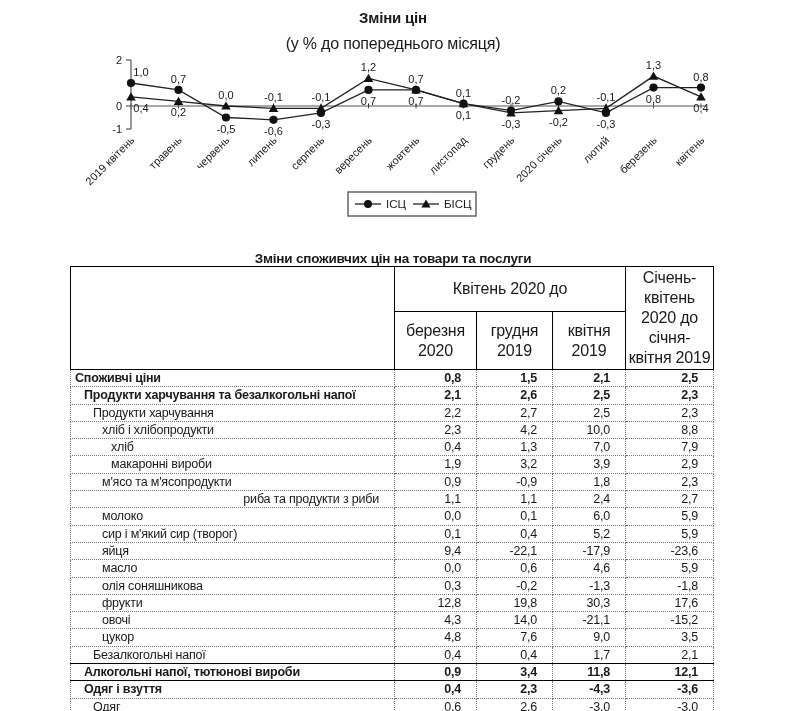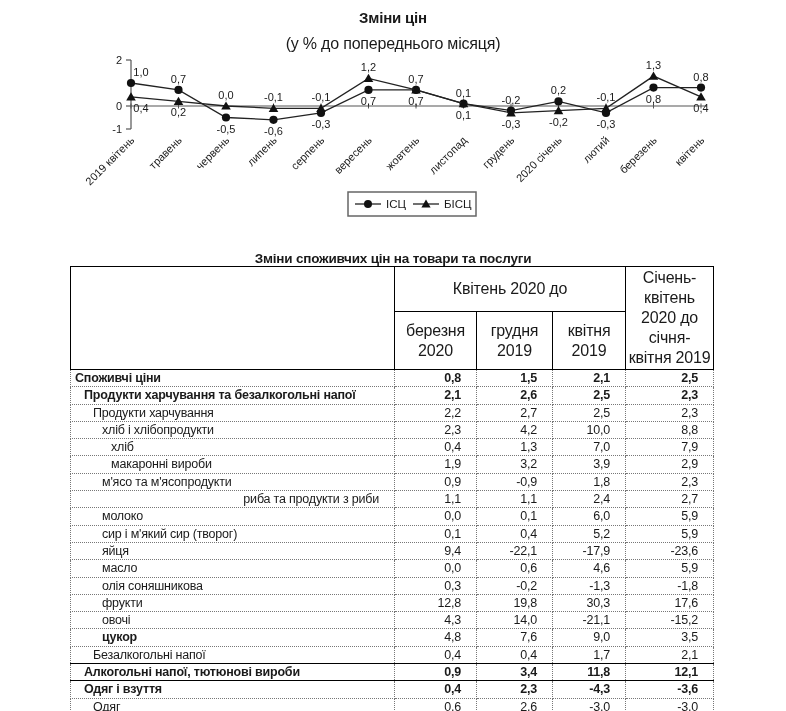--- a/index.html
+++ b/index.html
@@ -291,21 +291,21 @@
           <td class="num">17,6</td>
         </tr>
         <tr class="">
           <td style="padding-left: 31px;">овочі</td>
           <td class="num">4,3</td>
           <td class="num">14,0</td>
           <td class="num">-21,1</td>
           <td class="num">-15,2</td>
         </tr>
         <tr class="">
-          <td style="padding-left: 31px; font-weight: bold;">цукор</td>
+          <td style="padding-left: 31px;">цукор</td>
           <td class="num">4,8</td>
           <td class="num">7,6</td>
           <td class="num">9,0</td>
           <td class="num">3,5</td>
         </tr>
         <tr class="">
           <td style="padding-left: 22px;">Безалкогольні напої</td>
           <td class="num">0,4</td>
           <td class="num">0,4</td>
           <td class="num">1,7</td>

